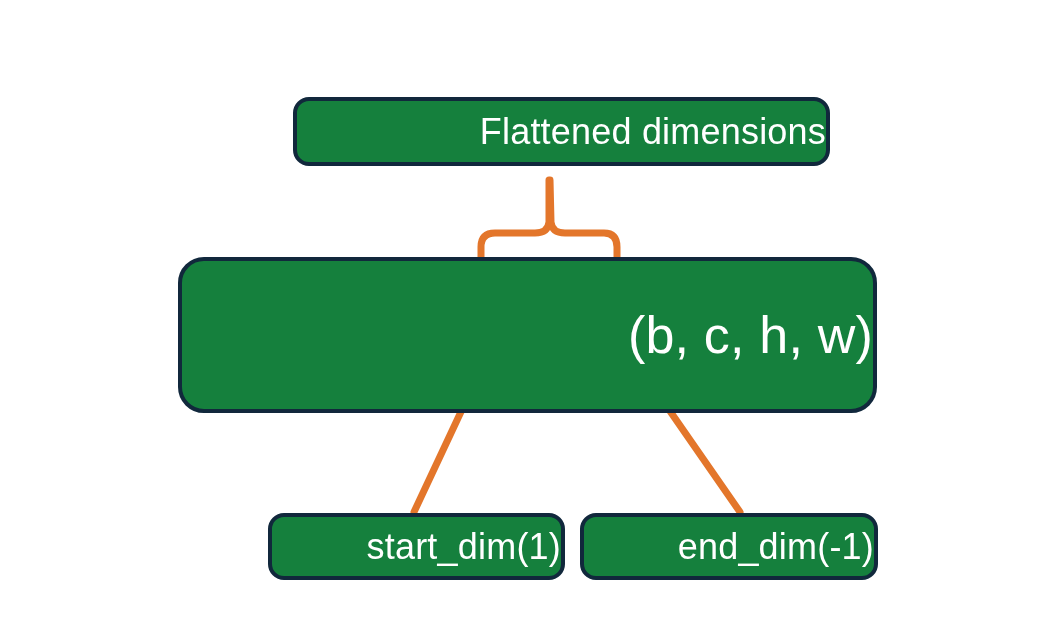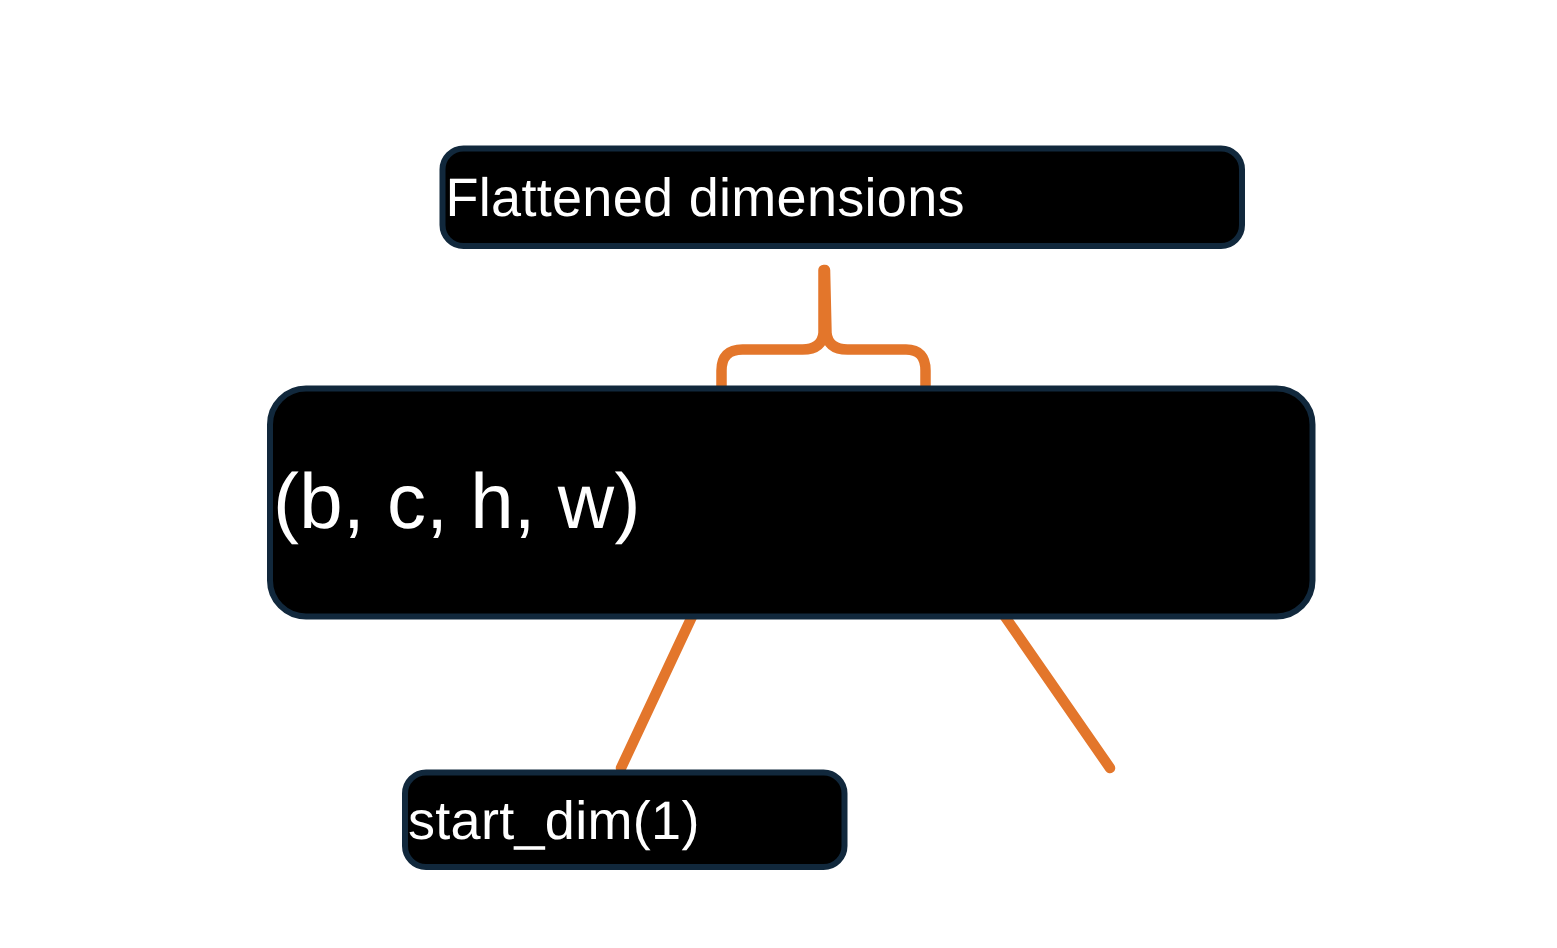--- a/index.html
+++ b/index.html
@@ -14,26 +14,26 @@
   #canvas {
     position: relative;
     width: 1038px;
     height: 632px;
     background: #ffffff;
     overflow: hidden;
   }
   .node {
     position: absolute;
     box-sizing: border-box;
-    background: #000000;
+    background: #15803d;
     border: 4px solid #11283c;
     border-radius: 18px;
     display: flex;
     align-items: center;
-    justify-content: flex-start;
+    justify-content: flex-end;
     color: #ffffff;
     text-align: center;
     line-height: 1.05;
     font-weight: 400;
     letter-spacing: 0.2px;
     white-space: nowrap;
     user-select: none;
   }
   #node-flattened {
     left: 293px;
@@ -109,14 +109,17 @@
   </div>
 
   <div class="node" id="node-shape">
     <span>(b, c, h, w)</span>
   </div>
 
   <div class="node" id="node-start-dim">
     <span>start_dim(1)</span>
   </div>
 
+  <div class="node" id="node-end-dim">
+    <span>end_dim(-1)</span>
+  </div>
 
 </div>
 
 </body></html>

